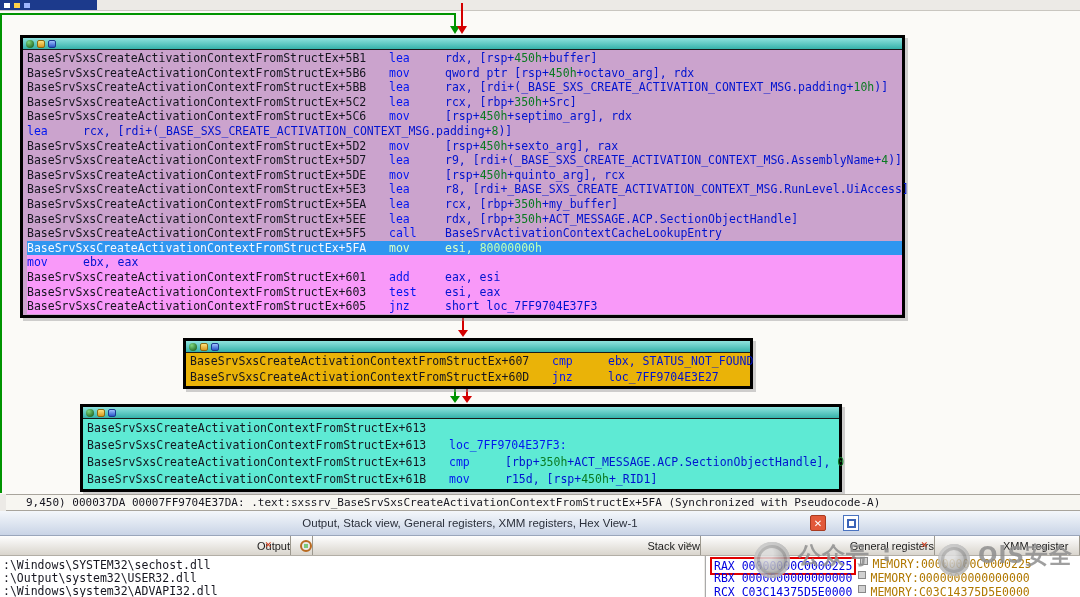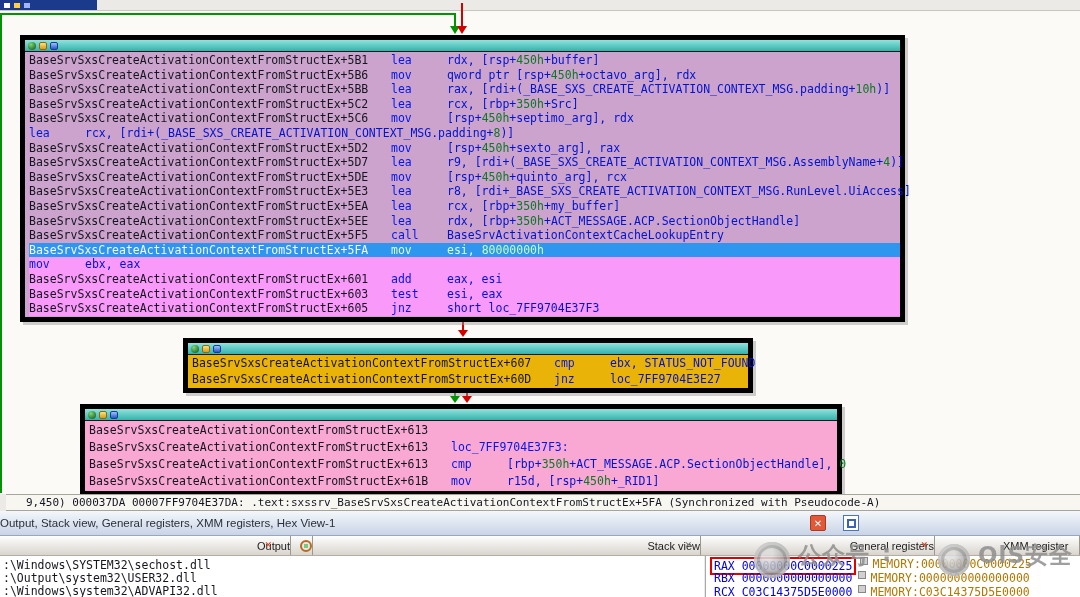--- a/index.html
+++ b/index.html
@@ -10,21 +10,21 @@
 .tf-ico{width:6px;height:5px;display:inline-block}
 .tf1{background:#ffffff}.tf2{background:#ffd24a}.tf3{background:#9fb6ff}
 
 .graph-bg{position:absolute;left:0;top:10px;width:1080px;height:484px;background:#fbfaf7;border-top:1px solid #c9c6c0}
 svg.edges{position:absolute;left:0;top:0;z-index:1;pointer-events:none}
 .e-red{stroke:var(--edge-red,#d00000);stroke-width:2;fill:none}
 .e-green{stroke:var(--edge-green,#009900);stroke-width:2;fill:none}
 .a-red{fill:var(--edge-red,#d00000)}
 .a-green{fill:var(--edge-green,#009900)}
 
-.gnode{position:absolute;border:5px solid #000000;z-index:2;box-shadow:3px 3px 0 rgba(150,150,150,.45)}
+.gnode{position:absolute;border:3px solid #000000;z-index:2;box-shadow:3px 3px 0 rgba(150,150,150,.45)}
 #gnode-n1{left:20px;top:35px;width:885px}
 #gnode-n2{left:183px;top:338px;width:570px}
 #gnode-n3{left:80px;top:404px;width:762px}
 .node-header{height:12px;background:linear-gradient(#8fe3de,#35b2aa);border-bottom:1px solid #1a1a1a;display:flex;align-items:center;gap:3px;padding:0 3px}
 .nh-ico{width:8px;height:8px;display:inline-block;border-radius:2px}
 .ico-ball{border-radius:50%;background:radial-gradient(circle at 35% 30%,#7dd87d,#0d4d0d);border:0}
 .ico-fold{background:linear-gradient(#ffe27a,#d89a20);border:1px solid #8a6a10}
 .ico-blue{background:linear-gradient(#9ec2ff,#2a56c8);border:1px solid #1a3a90}
 .node-body{padding:1px 0 1px 4px;font-family:"DejaVu Sans Mono","Liberation Mono",monospace;font-size:11.5px}
 .asm-row{display:flex;white-space:pre;height:14.6px;line-height:14.6px}
@@ -37,21 +37,21 @@
 .num{color:#0b7a22}
 .hl-current{background:var(--current-line-bg,#2f96f0)}
 .hl-current .addr{color:#f4f8ff}
 .hl-current .mn,.hl-current .ops{color:#d6ffc8}
 .hl-current .num{color:#c2ffb4}
 .hl-selected{background:var(--selection-bg,#f999f9)}
 
 .status-bar{position:absolute;left:6px;top:494px;width:1080px;height:17px;background:#f7f6f1;border-top:1px solid #a8a49c;border-bottom:1px solid #a8a49c;z-index:3;font-family:"DejaVu Sans Mono","Liberation Mono",monospace;font-size:11px;line-height:15px;color:#15151f;padding-left:20px;white-space:pre;overflow:hidden}
 
 .panel-caption{position:absolute;left:0;top:511px;width:1080px;height:25px;background:linear-gradient(#f4f7fb,#c9d4e6);border-bottom:1px solid #9aa6bb;z-index:3}
-.caption-text{position:absolute;left:0;top:6px;width:940px;font-size:11.5px;color:#2a2f3a}
+.caption-text{position:absolute;left:0;top:6px;width:940px;text-align:center;font-size:11.5px;color:#2a2f3a}
 .cap-btn{position:absolute;top:4px;width:16px;height:16px;display:flex;align-items:center;justify-content:center;font-size:10px}
 .cap-close{left:810px;background:#e2593a;color:#fff;border:1px solid #a83a20;border-radius:2px;font-weight:bold}
 .cap-win{left:843px;background:#fff;border:1px solid #4a73c0}
 .cap-win-inner{width:9px;height:9px;border:2px solid #3a63b8;display:block}
 
 .tab-row{position:absolute;left:0;top:536px;width:1080px;height:20px;background:#d9d5cd;border-bottom:1px solid #b2aea6;display:flex;z-index:3}
 .tab{position:relative;display:flex;align-items:center;justify-content:flex-end;font-size:11px;color:#1c1c1c;background:linear-gradient(#fefefe,#d9d5cd);border-right:1px solid #9c988e;height:100%}
 .tab-output{width:291px}
 .tab-icon{width:22px}
 .tab-stack{width:388px}
@@ -141,21 +141,21 @@
       <div class="asm-row"><span class="addr">BaseSrvSxsCreateActivationContextFromStructEx+60D</span><span class="mn">jnz</span><span class="ops">loc_7FF9704E3E27</span></div>
     </div>
 </div>
 
 <div class="gnode" id="gnode-n3">
   <div class="node-header">
     <span class="nh-ico ico-ball"></span>
     <span class="nh-ico ico-fold"></span>
     <span class="nh-ico ico-blue"></span>
   </div>
-  <div class="node-body" style="background: #f9a8d4;">
+  <div class="node-body" style="background: #5eead4;">
       <div class="asm-row"><span class="addr">BaseSrvSxsCreateActivationContextFromStructEx+613</span></div>
       <div class="asm-row"><span class="addr">BaseSrvSxsCreateActivationContextFromStructEx+613</span><span class="lbl">loc_7FF9704E37F3:</span></div>
       <div class="asm-row"><span class="addr">BaseSrvSxsCreateActivationContextFromStructEx+613</span><span class="mn">cmp</span><span class="ops">[rbp+<span class="num">350h</span>+ACT_MESSAGE.ACP.SectionObjectHandle], <span class="num">0</span></span></div>
       <div class="asm-row"><span class="addr">BaseSrvSxsCreateActivationContextFromStructEx+61B</span><span class="mn">mov</span><span class="ops">r15d, [rsp+<span class="num">450h</span>+_RID1]</span></div>
     </div>
 </div>
 
 <div class="status-bar"><span>9,450) 000037DA 00007FF9704E37DA: .text:sxssrv_BaseSrvSxsCreateActivationContextFromStructEx+5FA (Synchronized with Pseudocode-A)</span></div>
 
 <div class="panel-caption">

